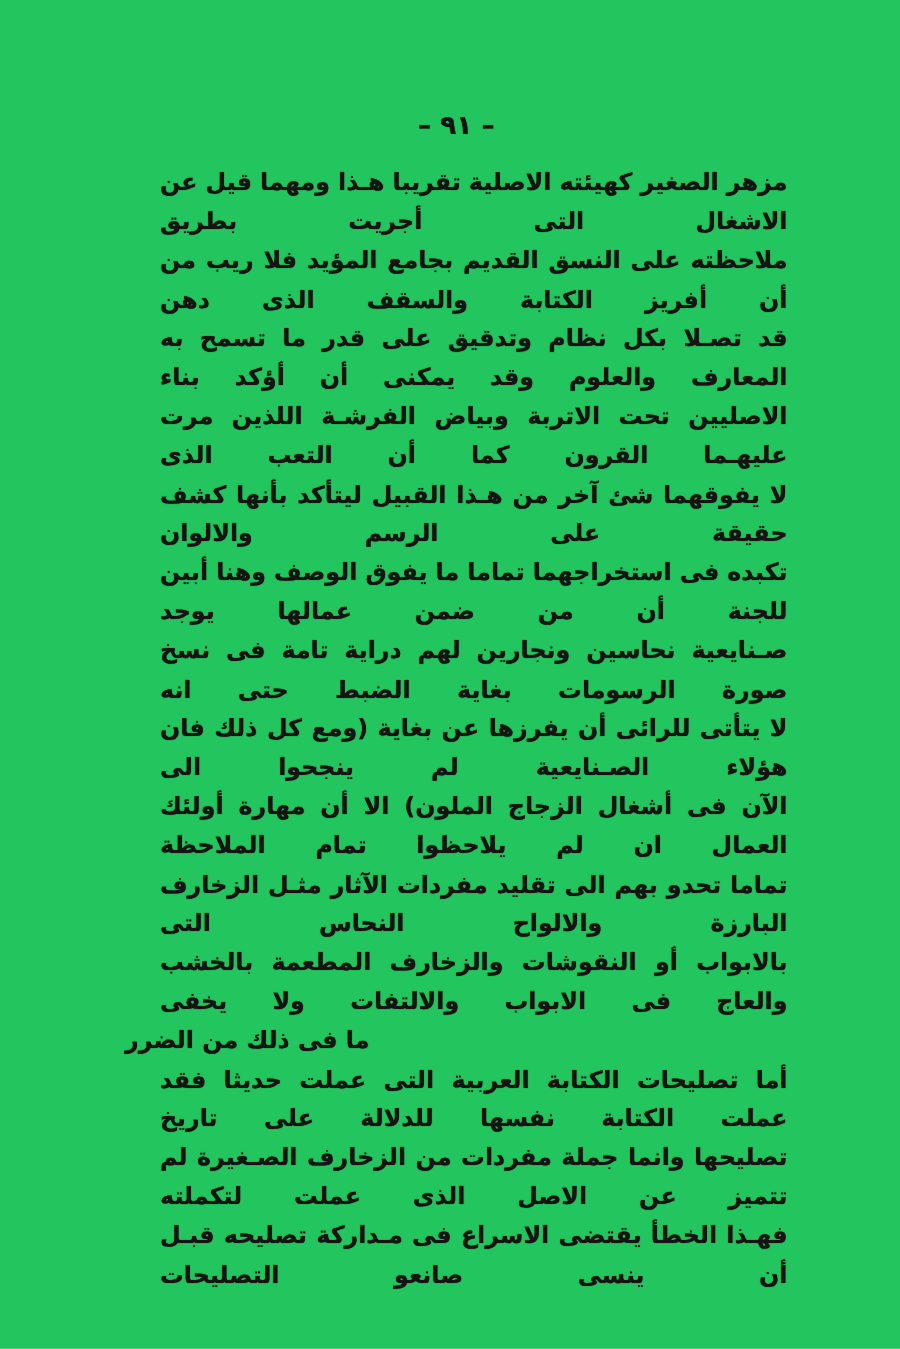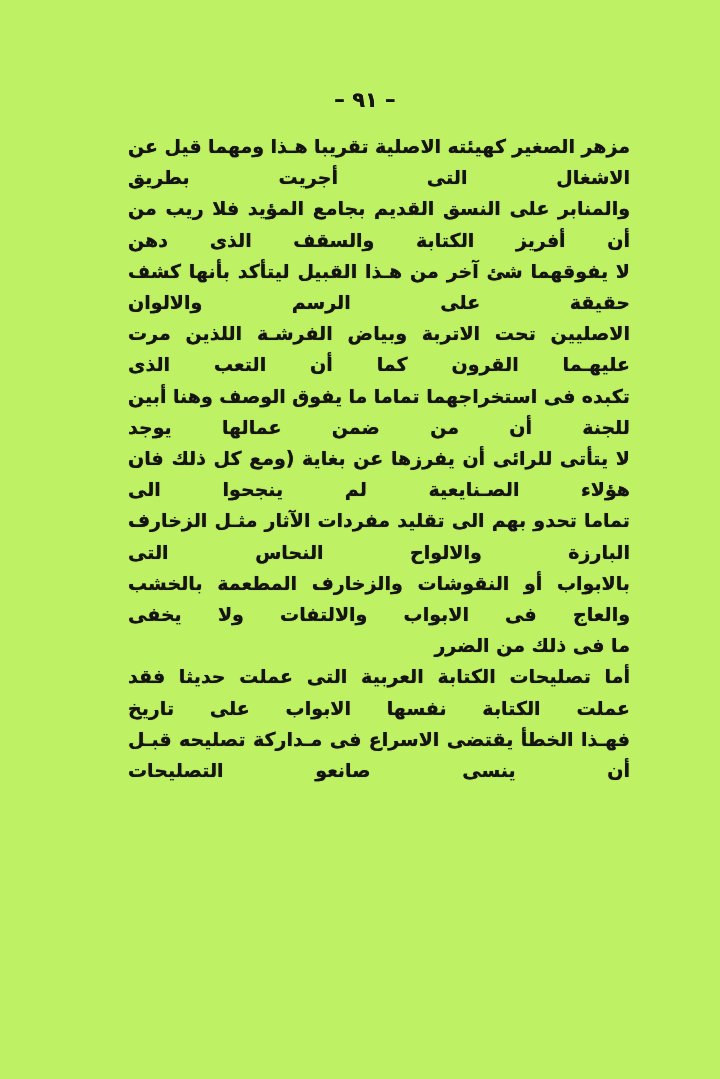--- a/index.html
+++ b/index.html
@@ -10,21 +10,21 @@
     width: 720px;
     height: 1079px;
     background: #fbfbf8;
     overflow: hidden;
     position: relative;
     font-family: "DejaVu Sans", sans-serif;
   }
   .scan-page {
     position: absolute;
     inset: 0;
-    background: #bef264;
+    background: #22c55e;
   }
   .page-number {
     position: absolute;
     top: 88px;
     left: 100px;
     width: 530px;
     text-align: center;
     direction: rtl;
     font-size: 21px;
     font-weight: 700;
@@ -39,41 +39,45 @@
     width: 530px;
     direction: rtl;
     color: #151413;
     font-size: 19px;
     font-weight: 700;
     line-height: 31.2px;
     text-shadow: 0 0 0.7px rgba(15,12,10,0.8);
   }
   .text-line {
     white-space: nowrap;
-    text-align: right;
+    text-align: left;
   }
   .text-line.justify {
     white-space: normal;
     text-align: justify;
     text-align-last: justify;
     word-spacing: -1px;
     margin-left: 28px;
   }
 </style>
 </head>
 <body>
 
 <div class="scan-page">
   <div class="page-number">– ٩١ –</div>
   <div class="text-block" id="text-block">
       <div class="text-line justify">مزهر الصغير كهيئته الاصلية تقريبا هـذا ومهما قيل عن الاشغال التى أجريت بطريق</div>
-      <div class="text-line justify">والمنابر على النسق القديم بجامع المؤيد فلا ريب من أن أفريز الكتابة والسقف الذى دهن</div>
+      <div class="text-line justify">ملاحظته على النسق القديم بجامع المؤيد فلا ريب من أن أفريز الكتابة والسقف الذى دهن</div>
+      <div class="text-line justify">قد تصـلا بكل نظام وتدقيق على قدر ما تسمح به المعارف والعلوم وقد يمكنى أن أؤكد بناء</div>
+      <div class="text-line justify">الاصليين تحت الاتربة وبياض الفرشـة اللذين مرت عليهـما القرون كما أن التعب الذى</div>
       <div class="text-line justify">لا يفوقهما شئ آخر من هـذا القبيل ليتأكد بأنها كشف حقيقة على الرسم والالوان</div>
-      <div class="text-line justify">الاصليين تحت الاتربة وبياض الفرشـة اللذين مرت عليهـما القرون كما أن التعب الذى</div>
       <div class="text-line justify">تكبده فى استخراجهما تماما ما يفوق الوصف وهنا أبين للجنة أن من ضمن عمالها يوجد</div>
+      <div class="text-line justify">صـنايعية نحاسين ونجارين لهم دراية تامة فى نسخ صورة الرسومات بغاية الضبط حتى انه</div>
       <div class="text-line justify">لا يتأتى للرائى أن يفرزها عن بغاية (ومع كل ذلك فان هؤلاء الصـنايعية لم ينجحوا الى</div>
+      <div class="text-line justify">الآن فى أشغال الزجاج الملون) الا أن مهارة أولئك العمال ان لم يلاحظوا تمام الملاحظة</div>
       <div class="text-line justify">تماما تحدو بهم الى تقليد مفردات الآثار مثـل الزخارف البارزة والالواح النحاس التى</div>
       <div class="text-line justify">بالابواب أو النقوشات والزخارف المطعمة بالخشب والعاج فى الابواب والالتفات ولا يخفى</div>
       <div class="text-line">ما فى ذلك من الضرر</div>
-      <div class="text-line justify">أما تصليحات الكتابة العربية التى عملت حديثا فقد عملت الكتابة نفسها الابواب على تاريخ</div>
+      <div class="text-line justify">أما تصليحات الكتابة العربية التى عملت حديثا فقد عملت الكتابة نفسها للدلالة على تاريخ</div>
+      <div class="text-line justify">تصليحها وانما جملة مفردات من الزخارف الصـغيرة لم تتميز عن الاصل الذى عملت لتكملته</div>
       <div class="text-line justify">فهـذا الخطأ يقتضى الاسراع فى مـداركة تصليحه قبـل أن ينسى صانعو التصليحات</div>
     </div>
 </div>
 
 </body></html>

